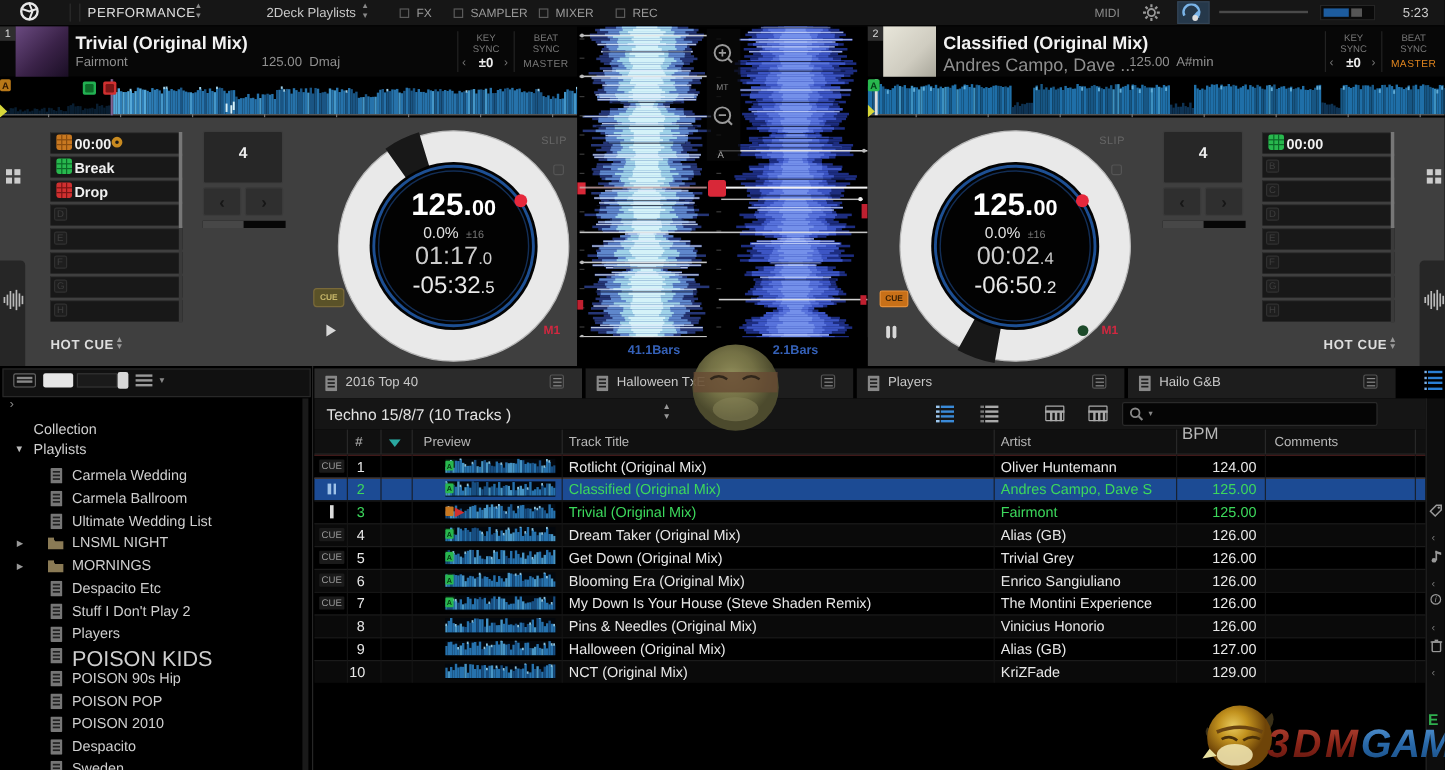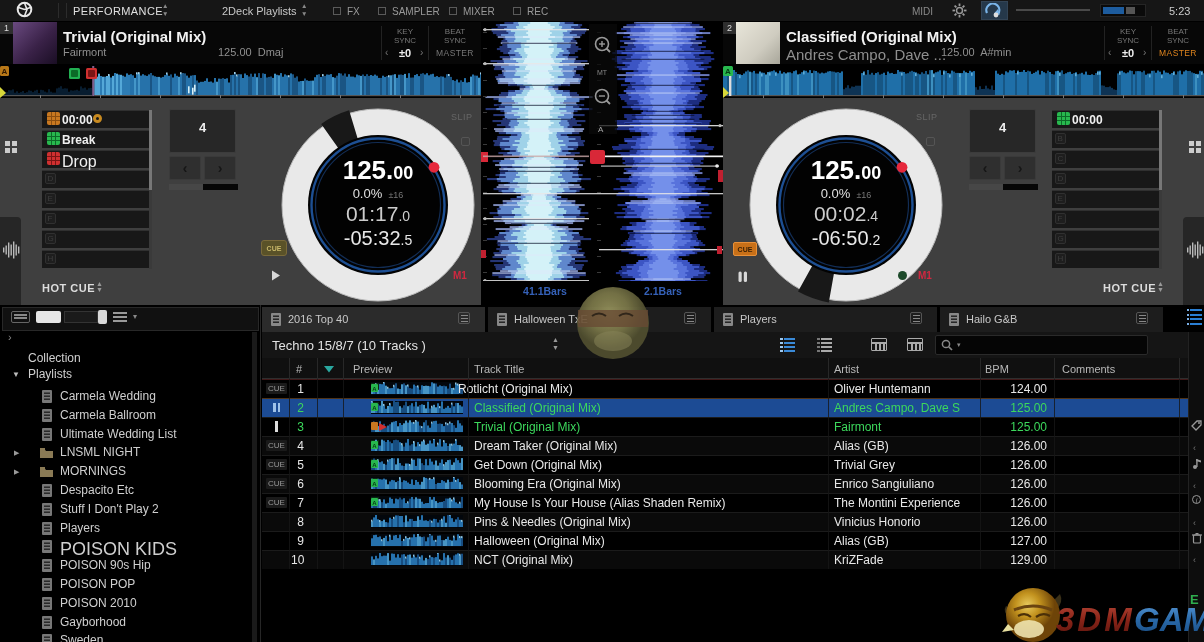--- a/index.html
+++ b/index.html
@@ -675,21 +675,21 @@
 <div style="position:absolute;left:51px;top:132px;width:1px;height:13px;background:#0c6a28"></div>
 <div style="position:absolute;left:47px;top:140px;width:13px;height:1px;background:#0c6a28"></div>
 <div style="position:absolute;left:55px;top:132px;width:1px;height:13px;background:#0c6a28"></div>
 <div style="position:absolute;left:62px;top:133px;font-size:12px;font-weight:bold;color:#f0f0f0">Break</div>
 <div style="position:absolute;left:42px;top:150px;width:110px;height:18px;background:#181818;border-top:1px solid #303030"></div>
 <div style="position:absolute;left:47px;top:152px;width:13px;height:13px;background:#d03030;border-radius:2px"></div>
 <div style="position:absolute;left:47px;top:156px;width:13px;height:1px;background:#7a1515"></div>
 <div style="position:absolute;left:51px;top:152px;width:1px;height:13px;background:#7a1515"></div>
 <div style="position:absolute;left:47px;top:160px;width:13px;height:1px;background:#7a1515"></div>
 <div style="position:absolute;left:55px;top:152px;width:1px;height:13px;background:#7a1515"></div>
-<div style="position:absolute;left:62px;top:153px;font-size:16px;font-weight:normal;color:#f0f0f0">Drop</div>
+<div style="position:absolute;left:62px;top:153px;font-size:12px;font-weight:bold;color:#f0f0f0">Drop</div>
 <div style="position:absolute;left:42px;top:170px;width:110px;height:18px;background:#181818;border-top:1px solid #303030"></div>
 <div style="position:absolute;left:45px;top:173px;width:11px;height:11px;border:1px solid #303030;background:#1e1e1e;border-radius:2px"></div>
 <div style="position:absolute;left:47.5px;top:174px;font-size:8px;color:#3e3e3e">D</div>
 <div style="position:absolute;left:42px;top:190px;width:110px;height:18px;background:#181818;border-top:1px solid #303030"></div>
 <div style="position:absolute;left:45px;top:193px;width:11px;height:11px;border:1px solid #303030;background:#1e1e1e;border-radius:2px"></div>
 <div style="position:absolute;left:47.5px;top:194px;font-size:8px;color:#3e3e3e">E</div>
 <div style="position:absolute;left:42px;top:210px;width:110px;height:18px;background:#181818;border-top:1px solid #303030"></div>
 <div style="position:absolute;left:45px;top:213px;width:11px;height:11px;border:1px solid #303030;background:#1e1e1e;border-radius:2px"></div>
 <div style="position:absolute;left:47.5px;top:214px;font-size:8px;color:#3e3e3e">F</div>
 <div style="position:absolute;left:42px;top:230px;width:110px;height:18px;background:#181818;border-top:1px solid #303030"></div>
@@ -2069,21 +2069,21 @@
     <rect x="2" y="5.5" width="6" height="1.4" fill="#222"></rect>
     <rect x="2" y="8.5" width="6" height="1.4" fill="#222"></rect>
   </svg>
 <div class="ab" style="left:60px;top:595.7999999999998px;font-size:12px;color:#cfcfcf">POISON 2010</div>
 <svg class="ab" style="left:42px;top:615.5999999999998px" width="10" height="13">
     <rect x="0" y="0" width="10" height="13" rx="1" fill="#777"></rect>
     <rect x="2" y="2.5" width="6" height="1.4" fill="#222"></rect>
     <rect x="2" y="5.5" width="6" height="1.4" fill="#222"></rect>
     <rect x="2" y="8.5" width="6" height="1.4" fill="#222"></rect>
   </svg>
-<div class="ab" style="left:60px;top:614.5999999999998px;font-size:12px;color:#cfcfcf">Gayborhood</div>
+<div class="ab" style="left:60px;top:614.5999999999998px;font-size:12px;color:#cfcfcf">Despacito</div>
 <svg class="ab" style="left:42px;top:634.3999999999997px" width="10" height="13">
     <rect x="0" y="0" width="10" height="13" rx="1" fill="#777"></rect>
     <rect x="2" y="2.5" width="6" height="1.4" fill="#222"></rect>
     <rect x="2" y="5.5" width="6" height="1.4" fill="#222"></rect>
     <rect x="2" y="8.5" width="6" height="1.4" fill="#222"></rect>
   </svg>
 <div class="ab" style="left:60px;top:633.3999999999997px;font-size:12px;color:#cfcfcf">Sweden</div>
 <div class="ab" style="left:252px;top:332px;width:5px;height:310px;background:#1a1a1a"></div>
 <div class="ab" style="left:260px;top:305px;width:1px;height:337px;background:#262626"></div>
 <div class="ab" style="left:262px;top:307px;width:223px;height:25px;background:#2b2b2b"></div>
@@ -2178,21 +2178,21 @@
   </svg>
 <div class="ab" style="left:957px;top:341px;font-size:7px;color:#888">▾</div>
 <div class="ab" style="left:262px;top:358px;width:926px;height:21px;background:#101010;border-bottom:1px solid #2e2e2e"></div>
 <div class="ab" style="left:296px;top:363px;font-size:11px;color:#b8b8b8">#</div>
 <svg class="ab" style="left:324px;top:366px" width="10" height="7">
     <path d="M0,0 L10,0 L5,6.5 Z" fill="#2aa8a0"></path>
   </svg>
 <div class="ab" style="left:353px;top:363px;font-size:11px;color:#b8b8b8">Preview</div>
 <div class="ab" style="left:474px;top:363px;font-size:11px;color:#b8b8b8">Track Title</div>
 <div class="ab" style="left:834px;top:363px;font-size:11px;color:#b8b8b8">Artist</div>
-<div class="ab" style="left:985px;top:363px;font-size:11px;color:#b8b8b8">BPM</div>
+<div class="ab" style="left:985px;top:353px;font-size:14px;color:#b8b8b8">BPM</div>
 <div class="ab" style="left:1062px;top:363px;font-size:11px;color:#b8b8b8">Comments</div>
 <div class="ab" style="left:289px;top:358px;width:1px;height:21px;background:#282828"></div>
 <div class="ab" style="left:317px;top:358px;width:1px;height:21px;background:#282828"></div>
 <div class="ab" style="left:343px;top:358px;width:1px;height:21px;background:#282828"></div>
 <div class="ab" style="left:468px;top:358px;width:1px;height:21px;background:#282828"></div>
 <div class="ab" style="left:828px;top:358px;width:1px;height:21px;background:#282828"></div>
 <div class="ab" style="left:980px;top:358px;width:1px;height:21px;background:#282828"></div>
 <div class="ab" style="left:1054px;top:358px;width:1px;height:21px;background:#282828"></div>
 <div class="ab" style="left:1179px;top:358px;width:1px;height:21px;background:#282828"></div>
 <div class="ab" style="left:262px;top:379px;width:926px;height:19px;background:#000;border-top:1px solid #1b1b1b"></div>
@@ -2253,21 +2253,21 @@
     <rect x="82.0" y="5.8" width="1.5" height="2.0" fill="#8cc4e0"></rect>
     <rect x="84.0" y="2.0" width="2.0" height="10.0" fill="#2671ac"></rect>
     <rect x="84.0" y="0.5" width="1.5" height="2.0" fill="#8cc4e0"></rect>
     <rect x="86.0" y="3.0" width="2.0" height="9.0" fill="#2671ac"></rect>
     <rect x="86.0" y="1.5" width="1.5" height="2.0" fill="#8cc4e0"></rect>
     <rect x="88.0" y="6.7" width="2.0" height="5.3" fill="#174d80"></rect>
     <rect x="90.0" y="5.8" width="2.0" height="6.2" fill="#174d80"></rect>
     <rect x="0.0" y="2.0" width="7.0" height="8.0" fill="#28b84e" rx="1"></rect>
     <text x="3.5" y="8.5" font-size="6" fill="#063a14" text-anchor="middle" font-weight="bold">A</text>
   </svg>
-<div class="ab" style="left:458px;top:382px;font-size:12px;color:#e8e8e8;width:350px;white-space:nowrap;overflow:hidden">Rotlicht (Original Mix)</div>
+<div class="ab" style="left:474px;top:382px;font-size:12px;color:#e8e8e8;width:350px;white-space:nowrap;overflow:hidden">Rotlicht (Original Mix)</div>
 <div class="ab" style="left:834px;top:382px;font-size:12px;color:#e8e8e8;width:144px;white-space:nowrap;overflow:hidden">Oliver Huntemann</div>
 <div class="ab" style="left:982px;top:382px;width:65px;text-align:right;font-size:12px;color:#e8e8e8">124.00</div>
 <div class="ab" style="left:262px;top:398px;width:926px;height:19px;background:#1c4b94;border-top:1px solid #503418"></div>
 <div class="ab" style="left:273px;top:403px;width:2.5px;height:9px;background:#9fc2e8"></div>
 <div class="ab" style="left:277.5px;top:403px;width:2.5px;height:9px;background:#9fc2e8"></div>
 <div class="ab" style="left:291px;top:401px;width:13px;text-align:right;font-size:12px;color:#3cd85c">2</div>
 <svg style="position:absolute;left:371px;top:401px" width="92" height="13">
     <rect x="0.0" y="0.0" width="92.0" height="13.0" fill="#03070c"></rect>
     <rect x="0.0" y="1.0" width="8.0" height="11.0" fill="#0a2a12"></rect>
     <rect x="0.0" y="0.4" width="2.0" height="11.6" fill="#4795c5"></rect>
@@ -2641,21 +2641,21 @@
     <rect x="82.0" y="2.9" width="2.0" height="9.1" fill="#2671ac"></rect>
     <rect x="82.0" y="1.4" width="1.5" height="2.0" fill="#8cc4e0"></rect>
     <rect x="84.0" y="6.3" width="2.0" height="5.7" fill="#2671ac"></rect>
     <rect x="86.0" y="7.6" width="2.0" height="4.4" fill="#2671ac"></rect>
     <rect x="88.0" y="7.2" width="2.0" height="4.8" fill="#2671ac"></rect>
     <rect x="88.0" y="5.7" width="1.5" height="2.0" fill="#8cc4e0"></rect>
     <rect x="90.0" y="1.0" width="2.0" height="11.0" fill="#174d80"></rect>
     <rect x="0.0" y="2.0" width="7.0" height="8.0" fill="#28b84e" rx="1"></rect>
     <text x="3.5" y="8.5" font-size="6" fill="#063a14" text-anchor="middle" font-weight="bold">A</text>
   </svg>
-<div class="ab" style="left:474px;top:496px;font-size:12px;color:#e8e8e8;width:350px;white-space:nowrap;overflow:hidden">My House Is Your House (Alias Shaden Remix)</div>
+<div class="ab" style="left:474px;top:496px;font-size:12px;color:#e8e8e8;width:350px;white-space:nowrap;overflow:hidden">My Down Is Your House (Steve Shaden Remix)</div>
 <div class="ab" style="left:834px;top:496px;font-size:12px;color:#e8e8e8;width:144px;white-space:nowrap;overflow:hidden">The Montini Experience</div>
 <div class="ab" style="left:982px;top:496px;width:65px;text-align:right;font-size:12px;color:#e8e8e8">126.00</div>
 <div class="ab" style="left:262px;top:512px;width:926px;height:19px;background:#0a0a0a;border-top:1px solid #1b1b1b"></div>
 <div class="ab" style="left:291px;top:515px;width:13px;text-align:right;font-size:12px;color:#e8e8e8">8</div>
 <svg style="position:absolute;left:371px;top:515px" width="92" height="13">
     <rect x="0.0" y="0.0" width="92.0" height="13.0" fill="#03070c"></rect>
     <rect x="0.0" y="6.2" width="2.0" height="5.8" fill="#4795c5"></rect>
     <rect x="0.0" y="4.7" width="1.5" height="2.0" fill="#8cc4e0"></rect>
     <rect x="2.0" y="2.4" width="2.0" height="9.6" fill="#2671ac"></rect>
     <rect x="4.0" y="0.0" width="2.0" height="12.0" fill="#2671ac"></rect>

